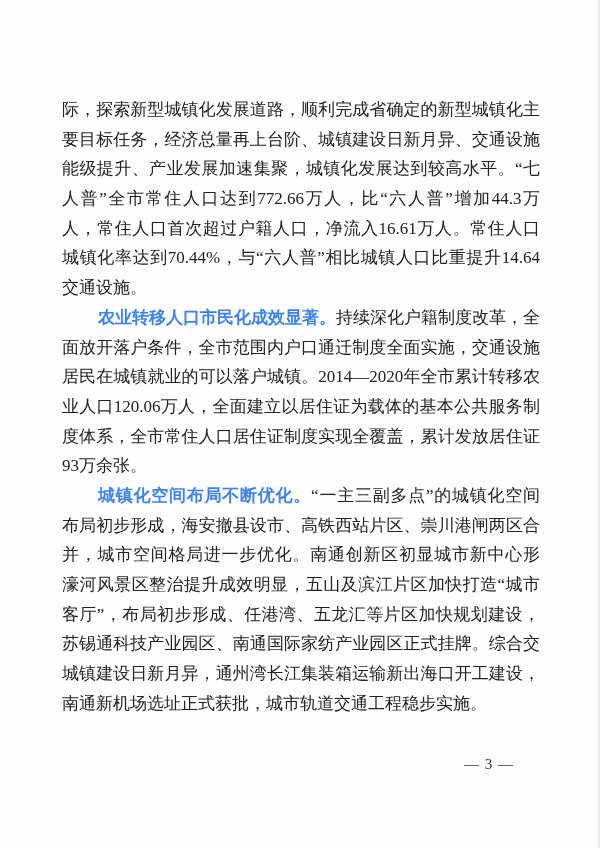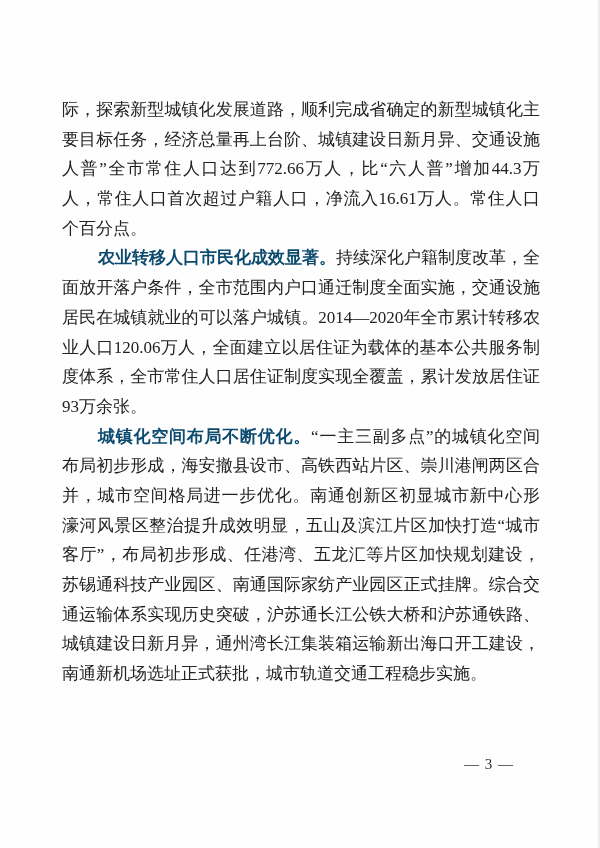--- a/index.html
+++ b/index.html
@@ -14,47 +14,48 @@
     position:absolute; left:62px; top:95px; width:478px;
     font-size:17px; color:#222222;
   }
   .line {
     height:29.7px; line-height:29.7px;
     text-align:justify; text-align-last:justify;
     overflow:hidden;
   }
   .line.short { text-align-last:left; }
   .line.indent { text-indent:36px; }
-  .b { font-weight:bold; color:#0c4a6e; }
+  .b { font-weight:bold; color:#3b82f6; }
   .page-number {
     position:absolute; top:756px; right:86px;
     font-size:15px; color:#2e2e2e; letter-spacing:1px;
   }
 </style>
 </head>
 <body>
 
 <div class="page">
   <div class="text-block">
     <div class="line"><span class="b"></span><span>际，探索新型城镇化发展道路，顺利完成省确定的新型城镇化主</span></div>
     <div class="line"><span class="b"></span><span>要目标任务，经济总量再上台阶、城镇建设日新月异、交通设施</span></div>
+    <div class="line"><span class="b"></span><span>能级提升、产业发展加速集聚，城镇化发展达到较高水平。“七</span></div>
     <div class="line"><span class="b"></span><span>人普”全市常住人口达到772.66万人，比“六人普”增加44.3万</span></div>
     <div class="line"><span class="b"></span><span>人，常住人口首次超过户籍人口，净流入16.61万人。常住人口</span></div>
-    <div class="line short"><span class="b"></span><span>个百分点。</span></div>
+    <div class="line"><span class="b"></span><span>城镇化率达到70.44%，与“六人普”相比城镇人口比重提升14.64</span></div>
+    <div class="line short"><span class="b"></span><span>交通设施。</span></div>
     <div class="line indent"><span class="b">农业转移人口市民化成效显著。</span><span>持续深化户籍制度改革，全</span></div>
     <div class="line"><span class="b"></span><span>面放开落户条件，全市范围内户口通迁制度全面实施，交通设施</span></div>
     <div class="line"><span class="b"></span><span>居民在城镇就业的可以落户城镇。2014—2020年全市累计转移农</span></div>
     <div class="line"><span class="b"></span><span>业人口120.06万人，全面建立以居住证为载体的基本公共服务制</span></div>
     <div class="line"><span class="b"></span><span>度体系，全市常住人口居住证制度实现全覆盖，累计发放居住证</span></div>
     <div class="line short"><span class="b"></span><span>93万余张。</span></div>
     <div class="line indent"><span class="b">城镇化空间布局不断优化。</span><span>“一主三副多点”的城镇化空间</span></div>
     <div class="line"><span class="b"></span><span>布局初步形成，海安撤县设市、高铁西站片区、崇川港闸两区合</span></div>
     <div class="line"><span class="b"></span><span>并，城市空间格局进一步优化。南通创新区初显城市新中心形象，</span></div>
     <div class="line"><span class="b"></span><span>濠河风景区整治提升成效明显，五山及滨江片区加快打造“城市</span></div>
     <div class="line"><span class="b"></span><span>客厅”，布局初步形成、任港湾、五龙汇等片区加快规划建设，</span></div>
     <div class="line"><span class="b"></span><span>苏锡通科技产业园区、南通国际家纺产业园区正式挂牌。综合交</span></div>
-    <div class="line"><span class="b"></span><span>通运输体系实现历史突破，沪苏通长江公铁大桥和沪苏通铁路、</span></div>
     <div class="line"><span class="b"></span><span>城镇建设日新月异，通州湾长江集装箱运输新出海口开工建设，</span></div>
     <div class="line short"><span class="b"></span><span>南通新机场选址正式获批，城市轨道交通工程稳步实施。</span></div>
   </div>
   <div class="page-number">— 3 —</div>
   <div class="scan-edge"></div>
 </div>
 
 </body></html>

